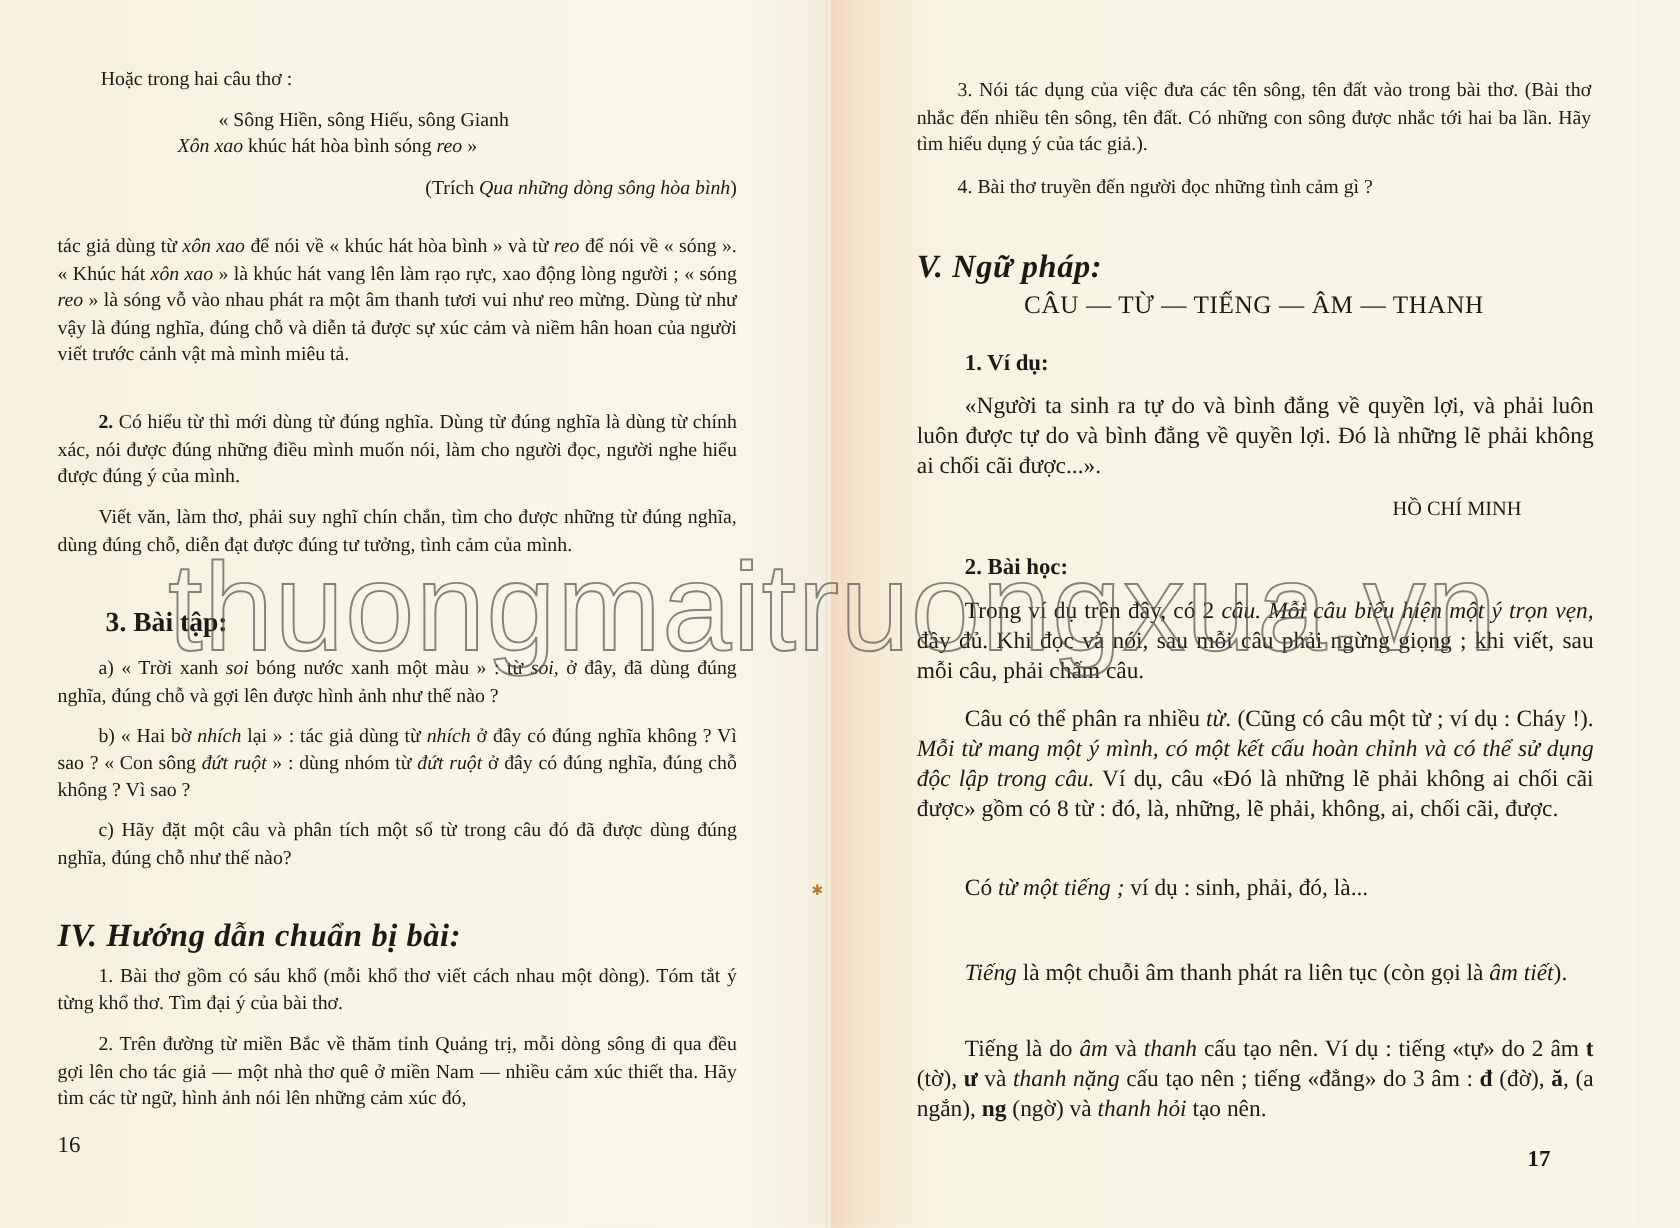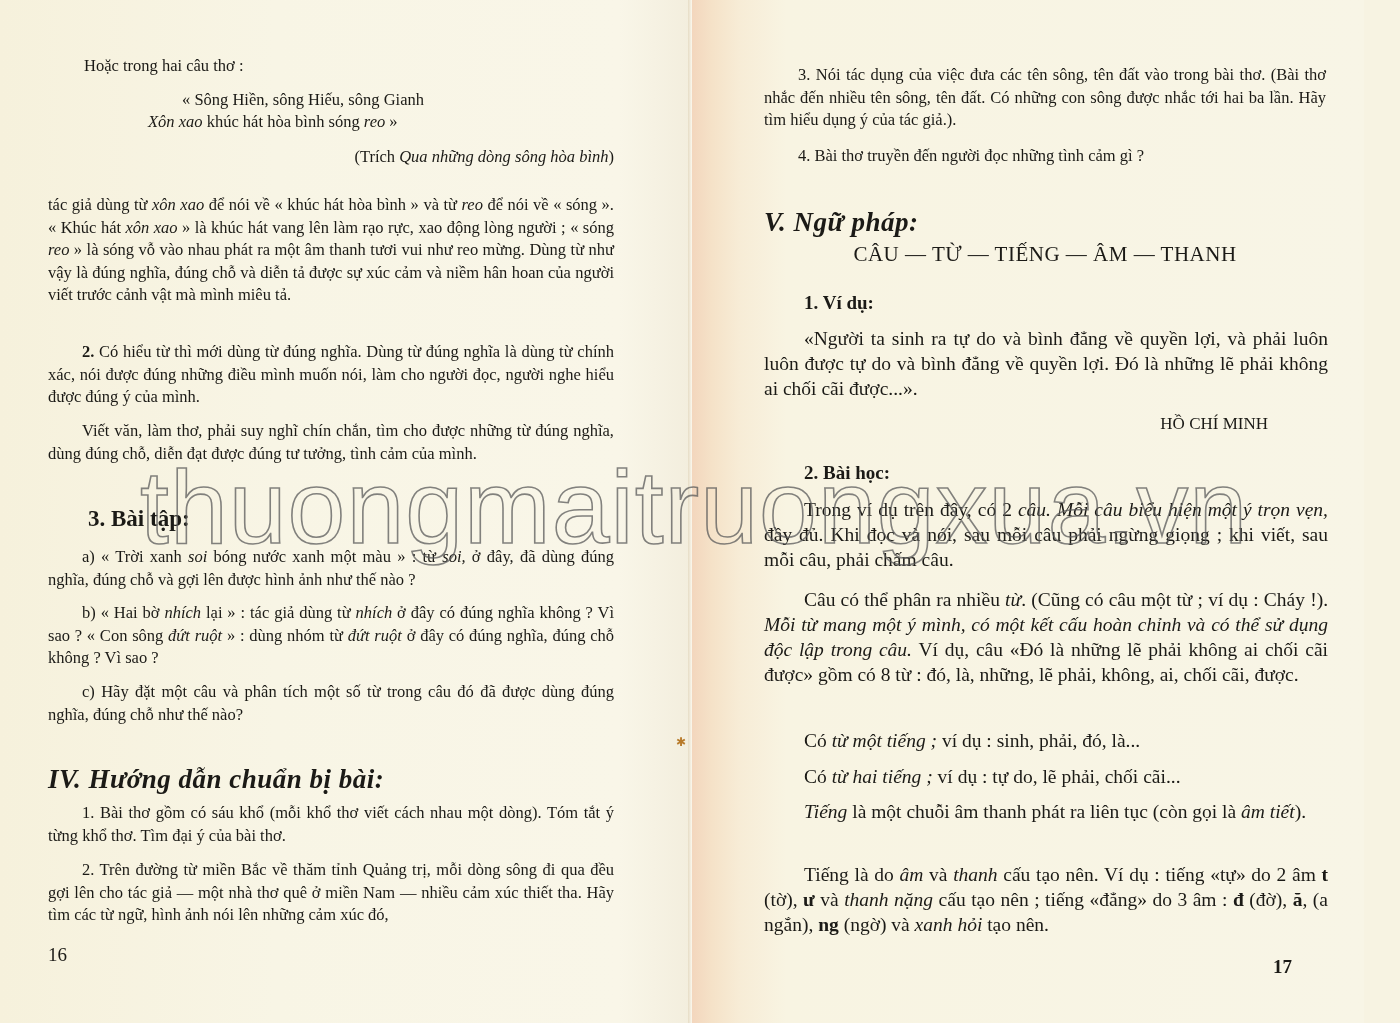--- a/index.html
+++ b/index.html
@@ -124,29 +124,26 @@
     </p>
 
     <p class="abs txt-r just indent-r" style="left:72px; width:564px; top:587px;">
       <span>Câu có thể phân ra nhiều </span><i>từ</i><span>. (Cũng có câu một từ ; ví dụ : Cháy !). </span><i>Mỗi từ mang một ý mình, có một kết cấu hoàn chỉnh và có thể sử dụng độc lập trong câu.</i><span> Ví dụ, câu «Đó là những lẽ phải không ai chối cãi được» gồm có 8 từ : đó, là, những, lẽ phải, không, ai, chối cãi, được.</span>
     </p>
 
     <p class="abs txt-r" style="left:112px; top:728px;">
       <span>Có </span><i>từ một tiếng ;</i><span> ví dụ : sinh, phải, đó, là...</span>
     </p>
 
-    <p class="abs txt-r" style="left:112px; top:764px;">
-      <span>Có </span><i>từ hai tiếng ;</i><span> ví dụ : tự do, lẽ phải, chối cãi...</span>
-    </p>
 
     <p class="abs txt-r just indent-r" style="left:72px; width:564px; top:799px;">
       <i>Tiếng</i><span> là một chuỗi âm thanh phát ra liên tục (còn gọi là </span><i>âm tiết</i><span>).</span>
     </p>
 
     <p class="abs txt-r just indent-r" style="left:72px; width:564px; top:862px;">
-      <span>Tiếng là do </span><i>âm</i><span> và </span><i>thanh</i><span> cấu tạo nên. Ví dụ : tiếng «tự» do 2 âm </span><b>t</b><span> (tờ), </span><b>ư</b><span> và </span><i>thanh nặng</i><span> cấu tạo nên ; tiếng «đẳng» do 3 âm : </span><b>đ</b><span> (đờ), </span><b>ă</b><span>, (a ngắn), </span><b>ng</b><span> (ngờ) và </span><i>xanh hỏi</i><span> tạo nên.</span>
+      <span>Tiếng là do </span><i>âm</i><span> và </span><i>thanh</i><span> cấu tạo nên. Ví dụ : tiếng «tự» do 2 âm </span><b>t</b><span> (tờ), </span><b>ư</b><span> và </span><i>thanh nặng</i><span> cấu tạo nên ; tiếng «đẳng» do 3 âm : </span><b>đ</b><span> (đờ), </span><b>ă</b><span>, (a ngắn), </span><b>ng</b><span> (ngờ) và </span><i>thanh hỏi</i><span> tạo nên.</span>
     </p>
 
     <div class="abs pagenum" style="right:72px; top:956px; font-weight:bold;">17</div>
   </div>
 </div>
 
 <div class="watermark">thuongmaitruongxua.vn</div>
 
 </body></html>

